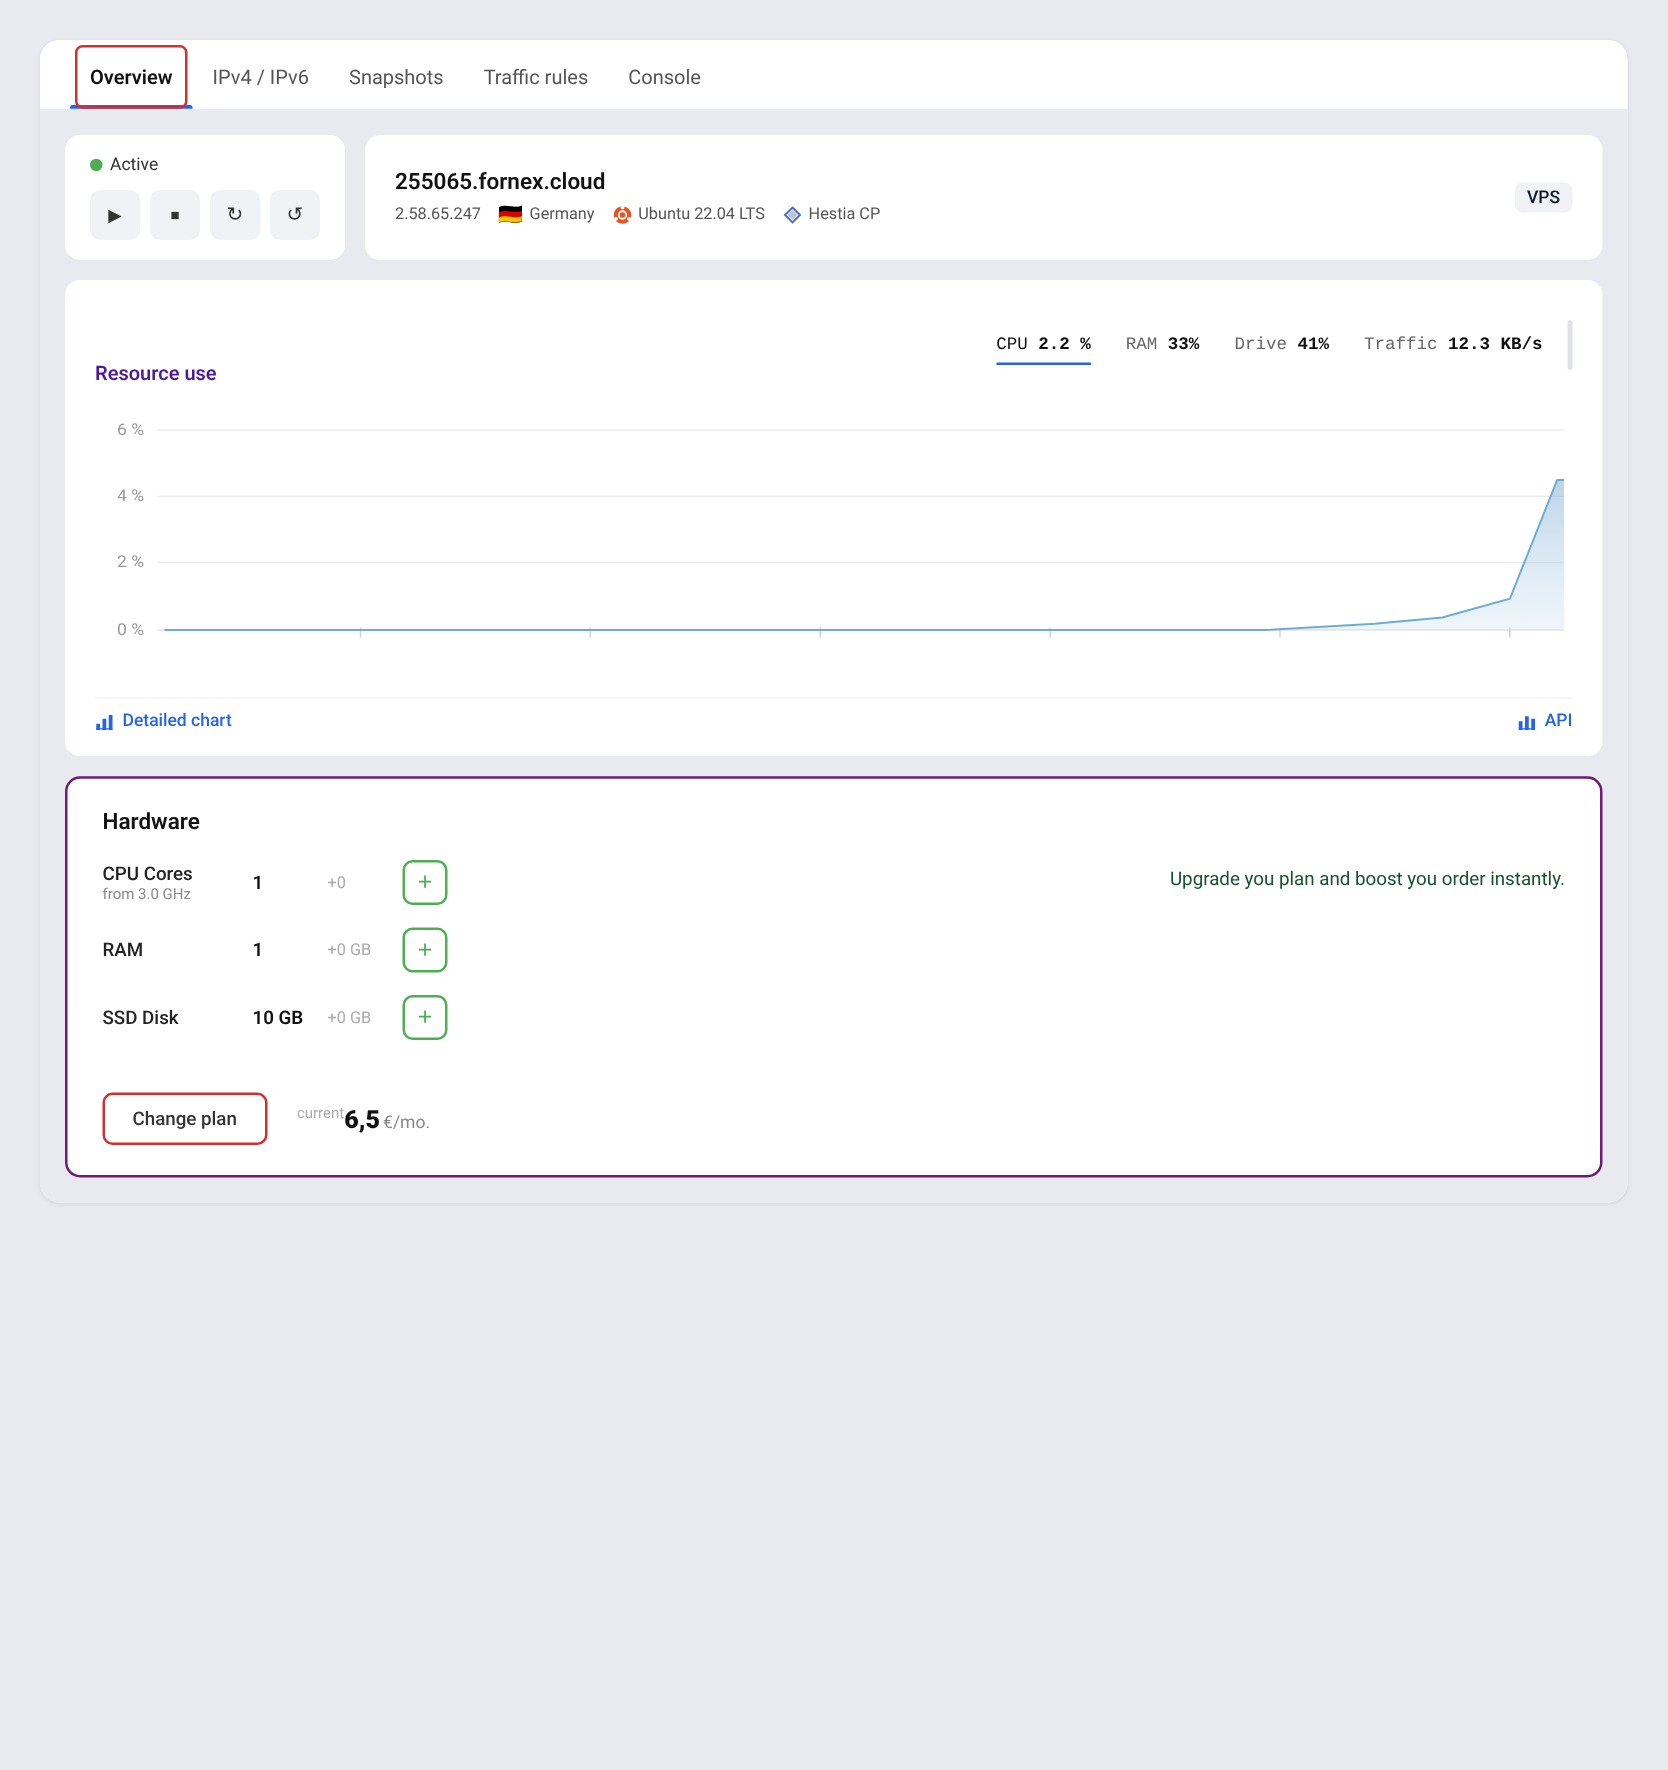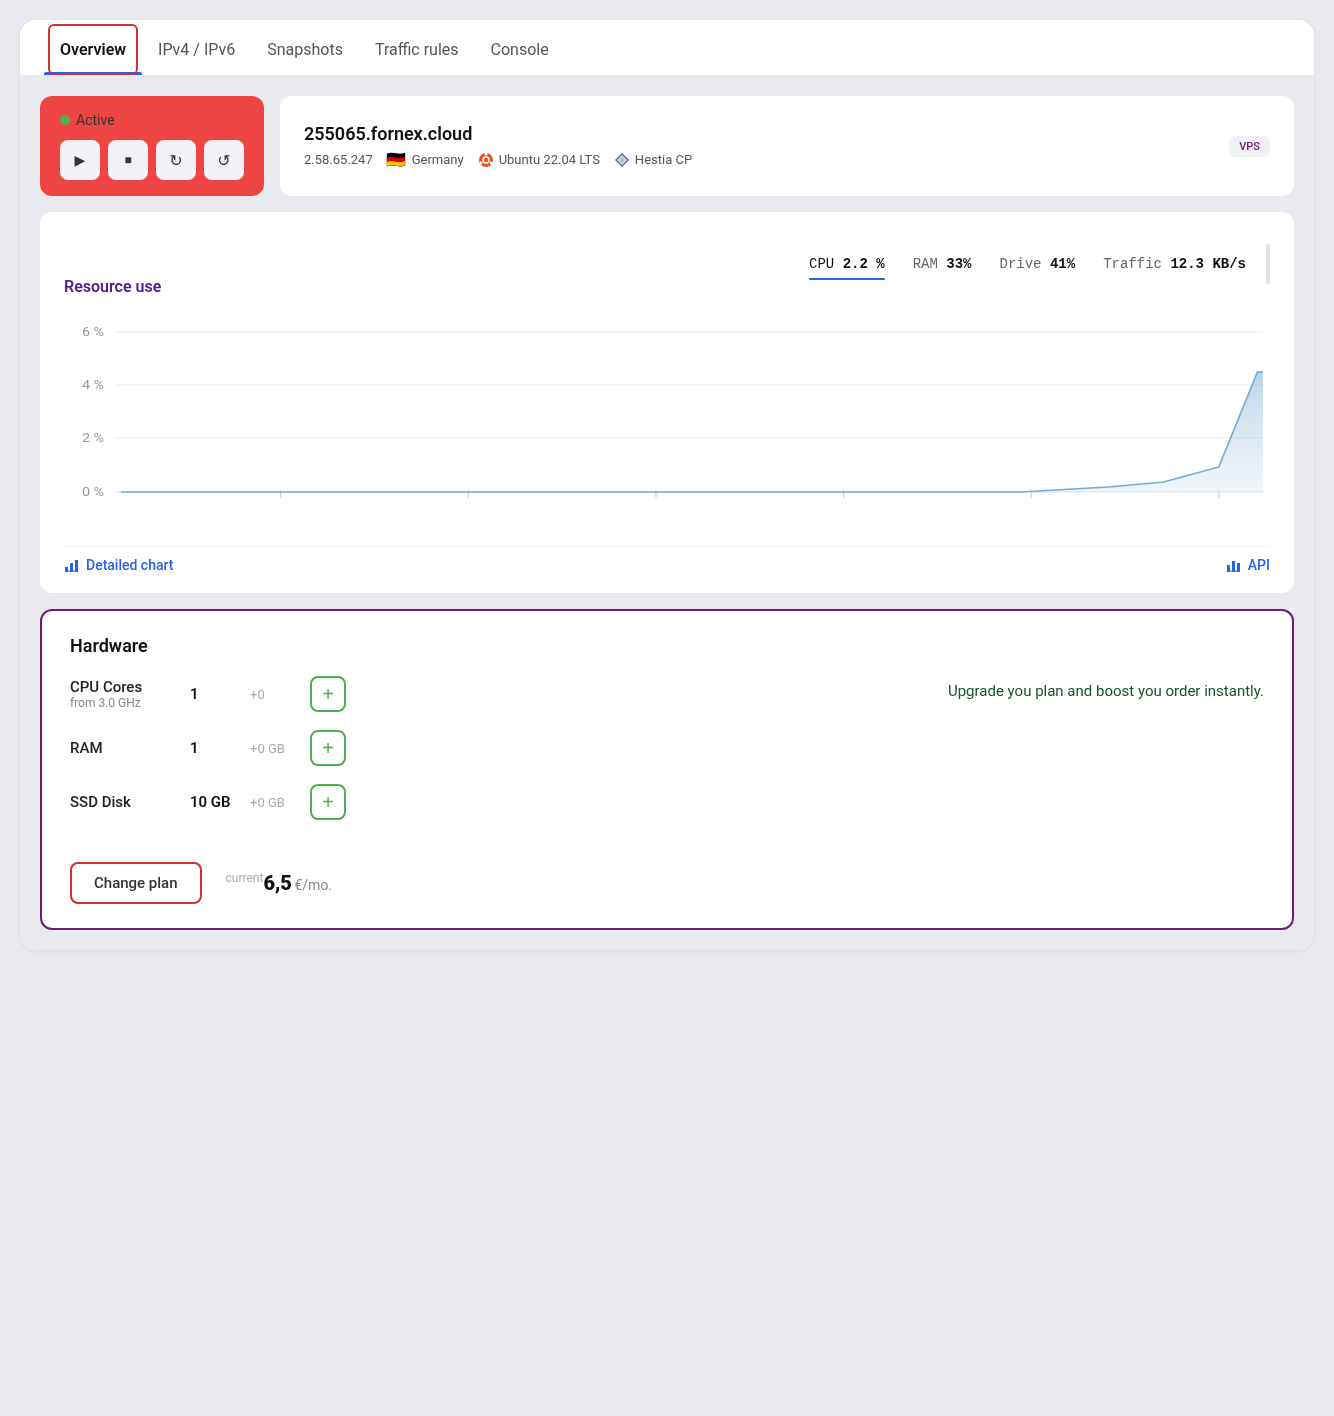--- a/index.html
+++ b/index.html
@@ -5,21 +5,21 @@
     * { box-sizing: border-box; margin: 0; padding: 0; }
     body {
       font-family: -apple-system, BlinkMacSystemFont, 'Segoe UI', Roboto, sans-serif;
       background: #e8eaf0;
       min-height: 1416px;
       padding: 0;
     }
     .page-wrapper {
       max-width: 1334px;
       margin: 0 auto;
-      padding: 20px;
+      padding: 32px;
       background: #e8eaf0;
     }
     .main-card {
       background: #fff;
       border-radius: 16px;
       overflow: hidden;
       box-shadow: 0 1px 4px rgba(0,0,0,0.08);
     }
 
     
@@ -74,21 +74,21 @@
       flex-direction: column;
       gap: 16px;
     }
 
     
     .server-row {
       display: flex;
       gap: 16px;
     }
     .status-card {
-      background: #ef4444;
+      background: #ffffff;
       border-radius: 12px;
       padding: 16px 20px;
       display: flex;
       flex-direction: column;
       gap: 12px;
       min-width: 180px;
     }
     .status-badge {
       display: flex;
       align-items: center;
@@ -146,22 +146,22 @@
     }
     .meta-item {
       display: flex;
       align-items: center;
       gap: 5px;
     }
     .vps-badge {
       background: #f0f2f5;
       border-radius: 6px;
       padding: 4px 10px;
-      font-size: 11px;
-      color: #701a75;
+      font-size: 14px;
+      color: #0f172a;
       font-weight: 500;
     }
 
     
     .resource-card {
       background: #fff;
       border-radius: 12px;
       padding: 20px 24px;
     }
     .resource-header {

